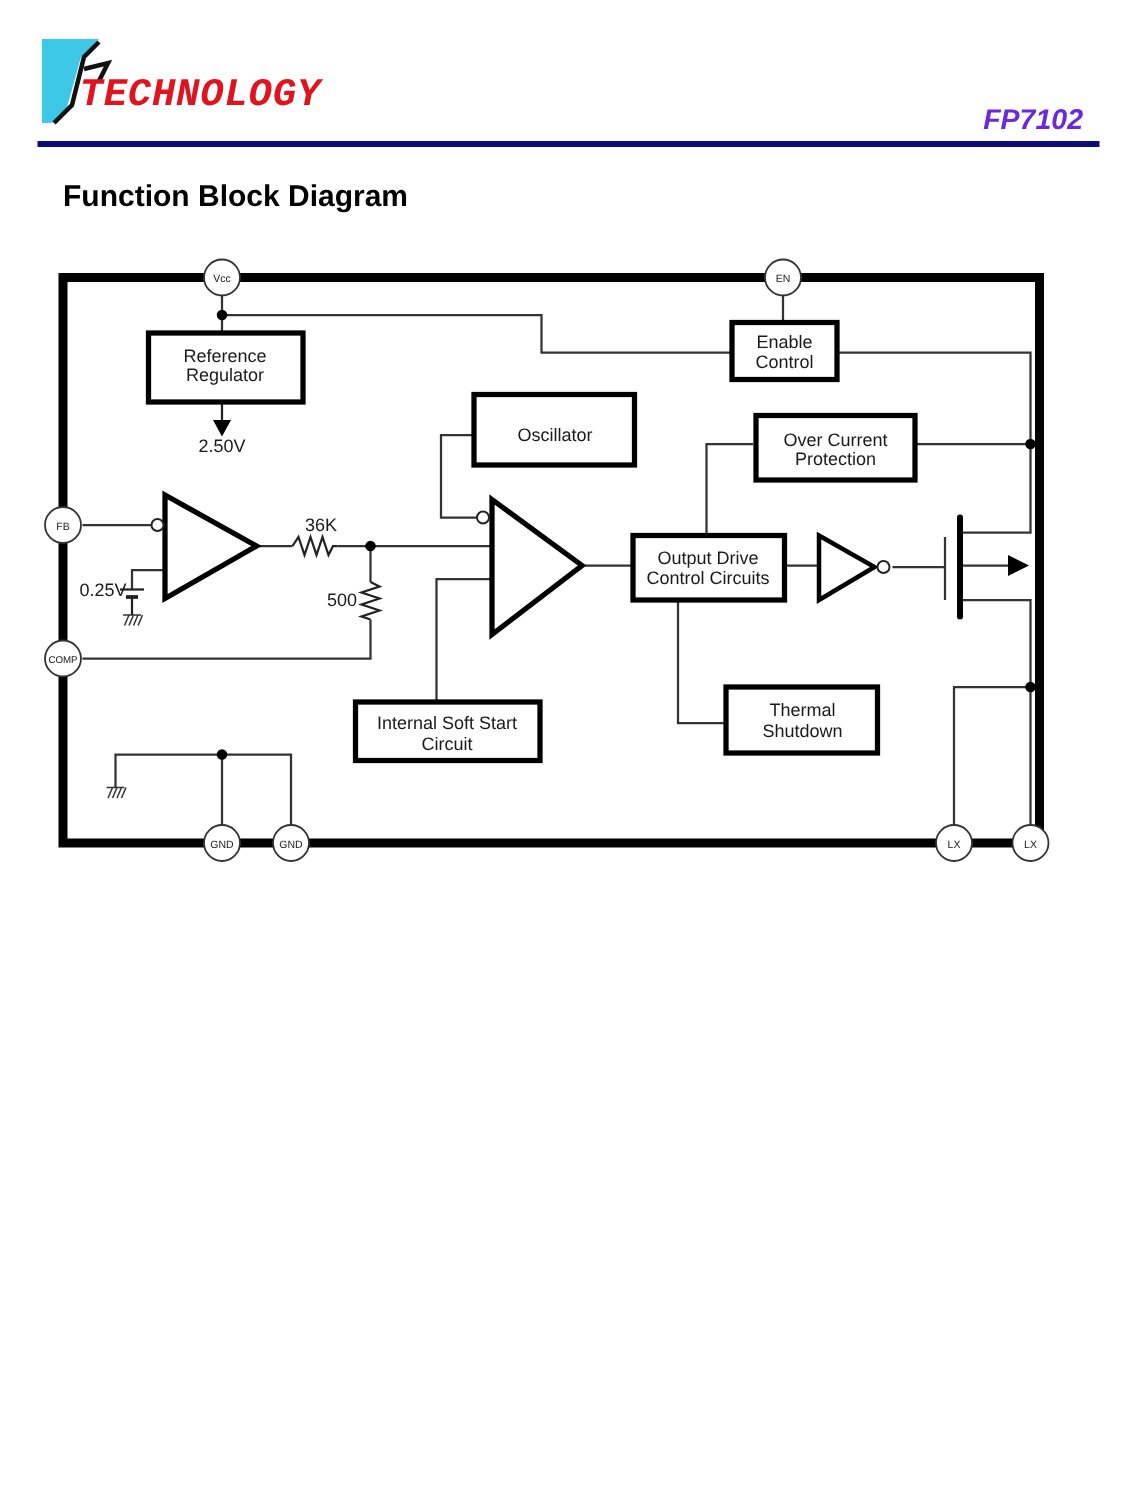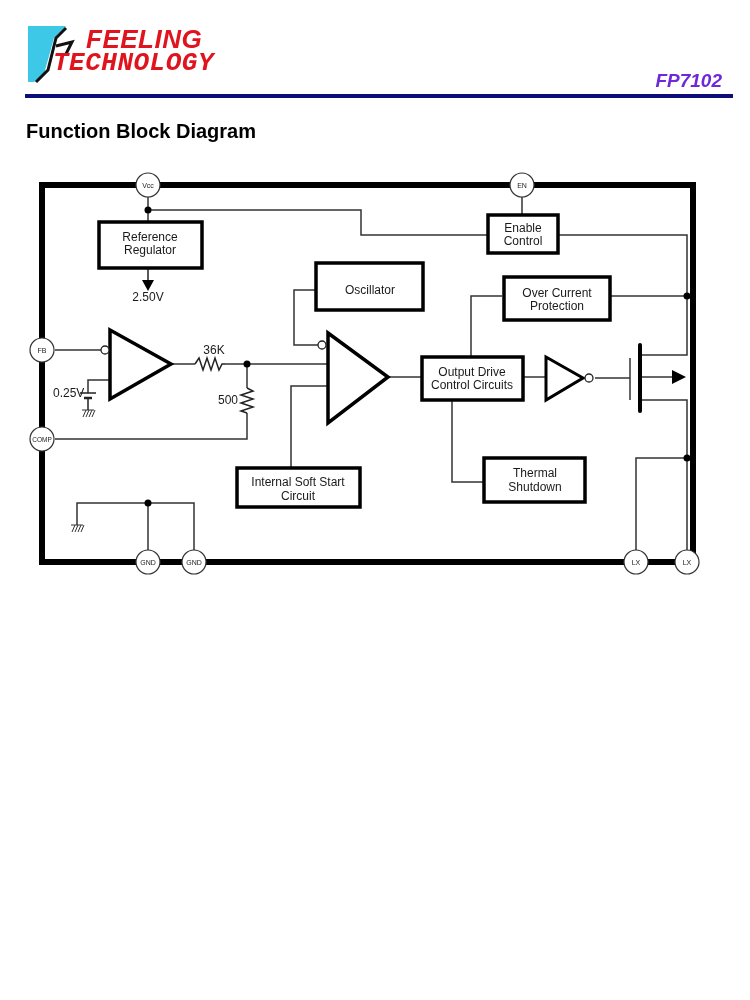--- a/index.html
+++ b/index.html
@@ -3,34 +3,33 @@
 <meta charset="utf-8">
 <style>
   html, body { margin: 0; padding: 0; background: #ffffff; }
   body { width: 750px; height: 1000px; position: relative; overflow: hidden; font-family: "Liberation Sans", sans-serif; }
   .logo { position: absolute; left: 26px; top: 24px; width: 240px; height: 60px; }
   .logo-text { position: absolute; left: 58px; font-family: "Liberation Sans", sans-serif; font-weight: bold; font-style: italic; color: #e0141e; letter-spacing: 0.5px; white-space: nowrap; }
   .logo-line1 { top: 0px; font-size: 26px; left: 60px; }
   .logo-line2 { top: 24px; font-size: 26px; left: 27px; font-family: Liberation Mono, monospace; }
   .part-no { position: absolute; right: 28px; top: 70px; font-weight: bold; font-style: italic; font-size: 19px; color: #6d28d9; }
   .rule { position: absolute; left: 25px; top: 94px; width: 708px; height: 4px; background: #0c0c7a; }
-  .section-title { position: absolute; left: 26px; top: 120px; font-size: 20px; font-weight: bold; color: #000; }
+  .section-title { position: absolute; left: 42px; top: 120px; font-size: 20px; font-weight: bold; color: #000; }
   svg.diagram { position: absolute; left: 0; top: 0; }
   svg text { font-family: "Liberation Sans", sans-serif; fill: #1a1a1a; }
 </style>
 </head>
 <body>
 
 <div class="logo">
   <svg width="60" height="60" style="position:absolute;left:0;top:0">
     <polygon points="2,2 40,2 28,14 18,50 8,58 2,58" fill="#3cc8e6"></polygon>
     <polyline points="40,4 30,14 22,46 10,58" fill="none" stroke="#111" stroke-width="3"></polyline>
     <polyline points="30,22 46,18 40,30" fill="none" stroke="#111" stroke-width="3"></polyline>
   </svg>
-  <div class="logo-text logo-line1">FEELING</div>
   <div class="logo-text logo-line2">TECHNOLOGY</div>
 </div>
 <div class="part-no">FP7102</div>
 <div class="rule"></div>
 
 <div class="section-title">Function Block Diagram</div>
 
 <svg class="diagram" width="750" height="1000">
   <g fill="none" stroke="#000">
 

